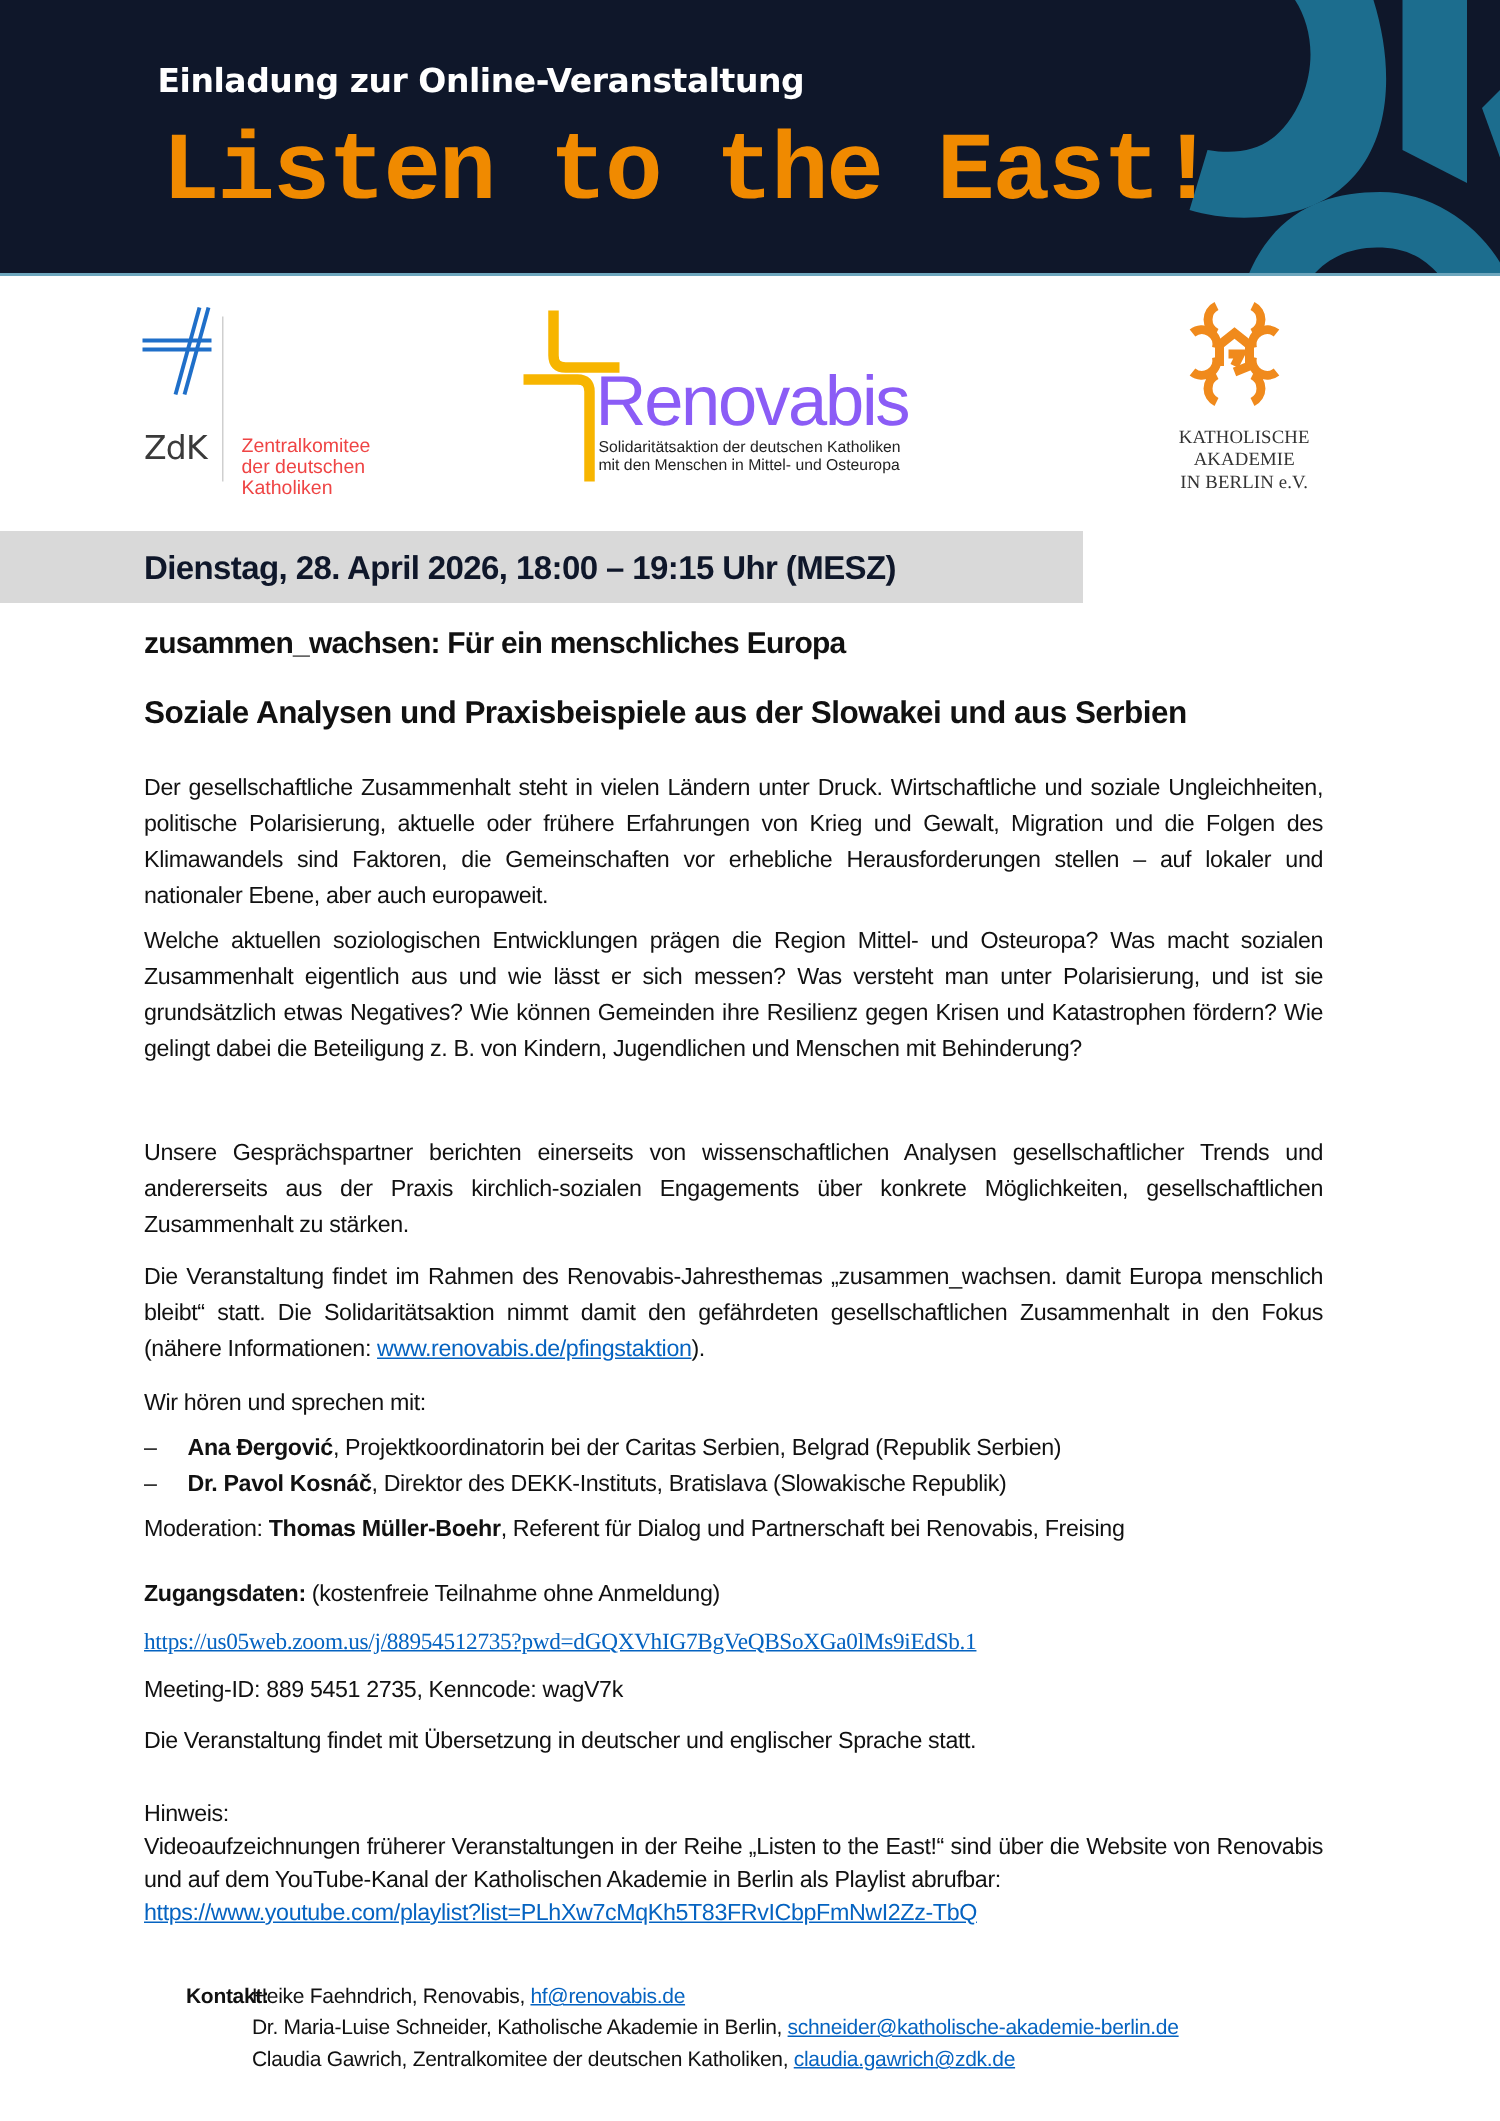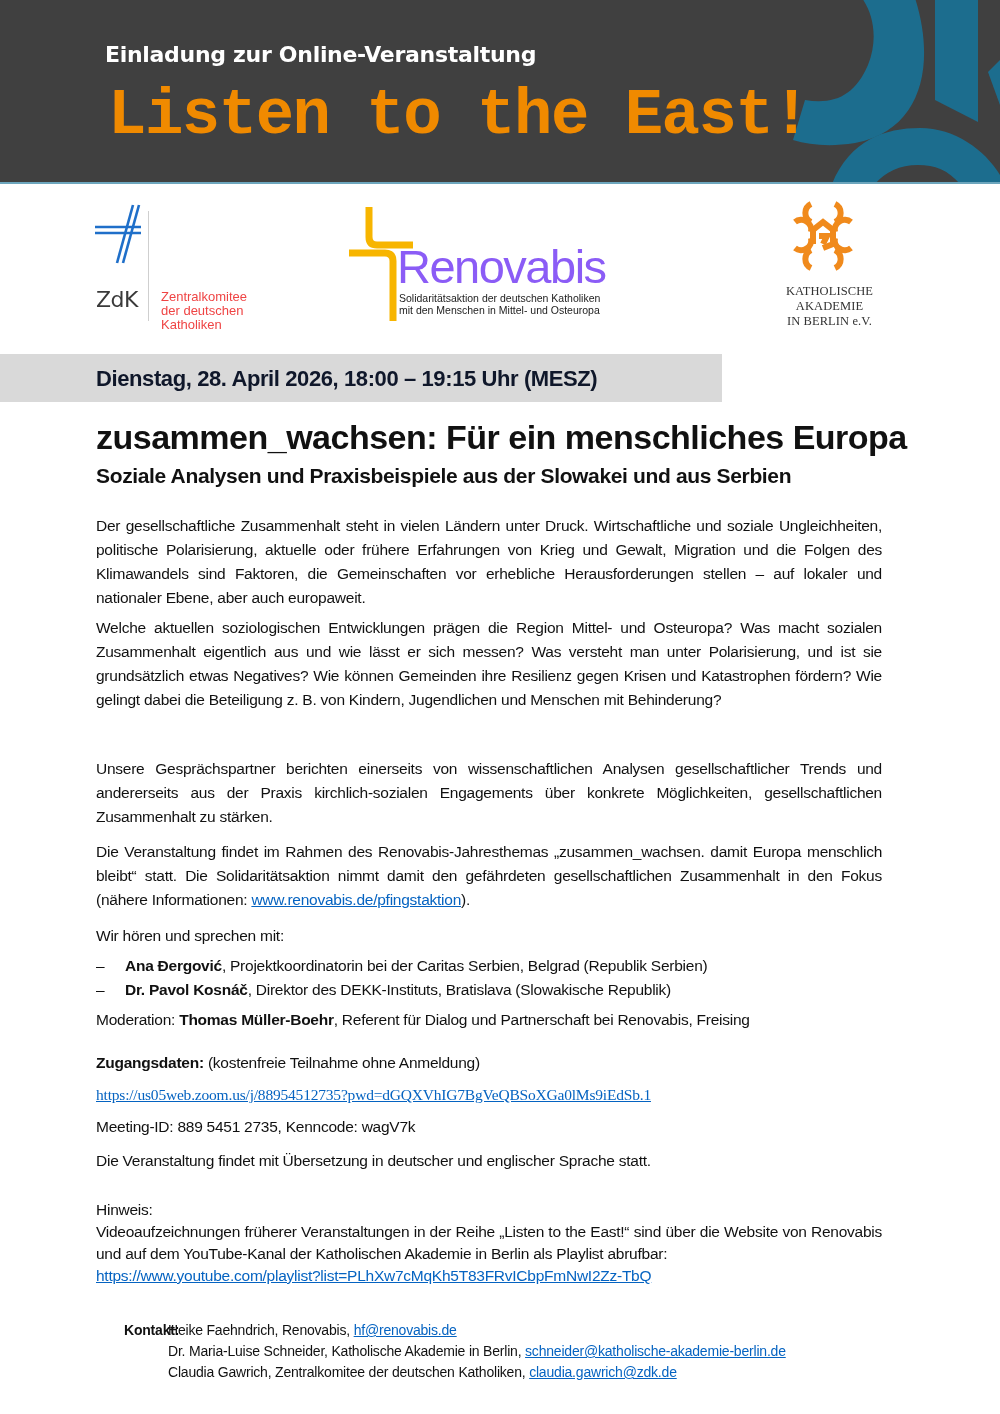--- a/index.html
+++ b/index.html
@@ -1,20 +1,20 @@
 <!DOCTYPE html>
 <html><head>
 <meta charset="utf-8">
 <style>
   * { box-sizing: border-box; margin: 0; padding: 0; }
   html, body { width: 1000px; height: 1414px; background: #ffffff; }
   body { position: relative; font-family: "Liberation Sans", "DejaVu Sans", sans-serif; color: #1a1a1a; overflow: hidden; }
 
   
-  .banner { position: absolute; left: 0; top: 0; width: 1000px; height: 184px; background: #404040; overflow: hidden; }
+  .banner { position: absolute; left: 0; top: 0; width: 1000px; height: 184px; background: #0f172a; overflow: hidden; }
   .banner-deco { position: absolute; left: 0; top: 0; width: 1000px; height: 184px; }
   .banner-subtitle { position: absolute; left: 105px; top: 42px; font-family: "DejaVu Sans", sans-serif; font-weight: bold; font-size: 22px; color: #ffffff; letter-spacing: -0.3px; }
   .banner-title { position: absolute; left: 108px; top: 84px; font-family: Liberation Mono, monospace; font-weight: bold; font-size: 64px; color: #f08a00; letter-spacing: -1.5px; line-height: 1; }
   .banner-bottom-line { position: absolute; left: 0; top: 182px; width: 1000px; height: 2px; background: #6da6bd; }
 
   
   .logo { position: absolute; }
   .zdk { left: 93px; top: 203px; width: 200px; height: 118px; }
   .zdk-mark { position: absolute; left: 0; top: 0; }
   .zdk-divider { position: absolute; left: 55px; top: 8px; width: 1px; height: 110px; background: #cfcfcf; }
@@ -27,21 +27,21 @@
   .renovabis-tag { position: absolute; left: 52px; top: 87px; font-family: "Liberation Sans", sans-serif; font-size: 10.5px; line-height: 12px; color: #222; white-space: nowrap; }
 
   .kab { left: 752px; top: 200px; width: 160px; height: 115px; }
   .kab-mark { position: absolute; left: 37px; top: 0; }
   .kab-text { position: absolute; left: 0; top: 84px; width: 155px; text-align: center; font-family: "Liberation Serif", serif; font-size: 12.5px; line-height: 15px; color: #333; letter-spacing: 0.1px; }
 
   
   .date-bar { position: absolute; left: 0; top: 354px; width: 722px; height: 48px; background: #d9d9d9; }
   .date-text { position: absolute; left: 96px; top: 366px; font-family: "Liberation Sans", sans-serif; font-weight: bold; font-size: 22px; color: #0f172a; letter-spacing: -0.4px; }
 
-  .main-title { position: absolute; left: 96px; top: 418px; font-family: "Liberation Sans", sans-serif; font-weight: bold; font-size: 34px; color: #111; letter-spacing: -0.5px; }
+  .main-title { position: absolute; left: 96px; top: 418px; font-family: "Liberation Sans", sans-serif; font-weight: bold; font-size: 20px; color: #111; letter-spacing: -0.5px; }
   .sub-title { position: absolute; left: 96px; top: 464px; font-family: "Liberation Sans", sans-serif; font-weight: bold; font-size: 21px; color: #111; letter-spacing: -0.35px; }
 
   
   .body { position: absolute; left: 96px; width: 786px; font-family: "Liberation Sans", sans-serif; font-size: 15.5px; line-height: 24px; color: #111; text-align: justify; letter-spacing: -0.25px; }
   .p1 { top: 514px; }
   .p2 { top: 616px; }
   .p3 { top: 757px; }
   .p4 { top: 840px; }
   .p5 { top: 924px; }
   a, .link { color: #0563c1; text-decoration: underline; }

